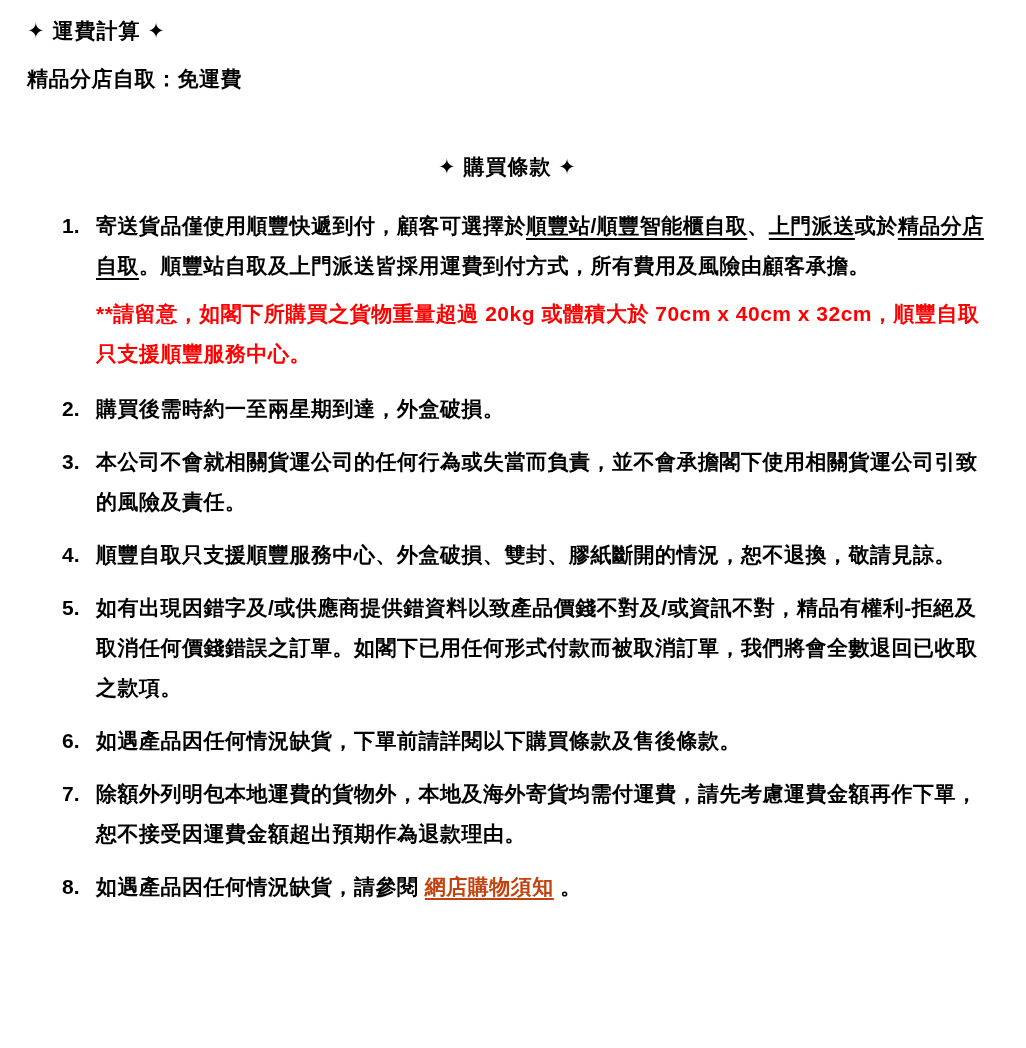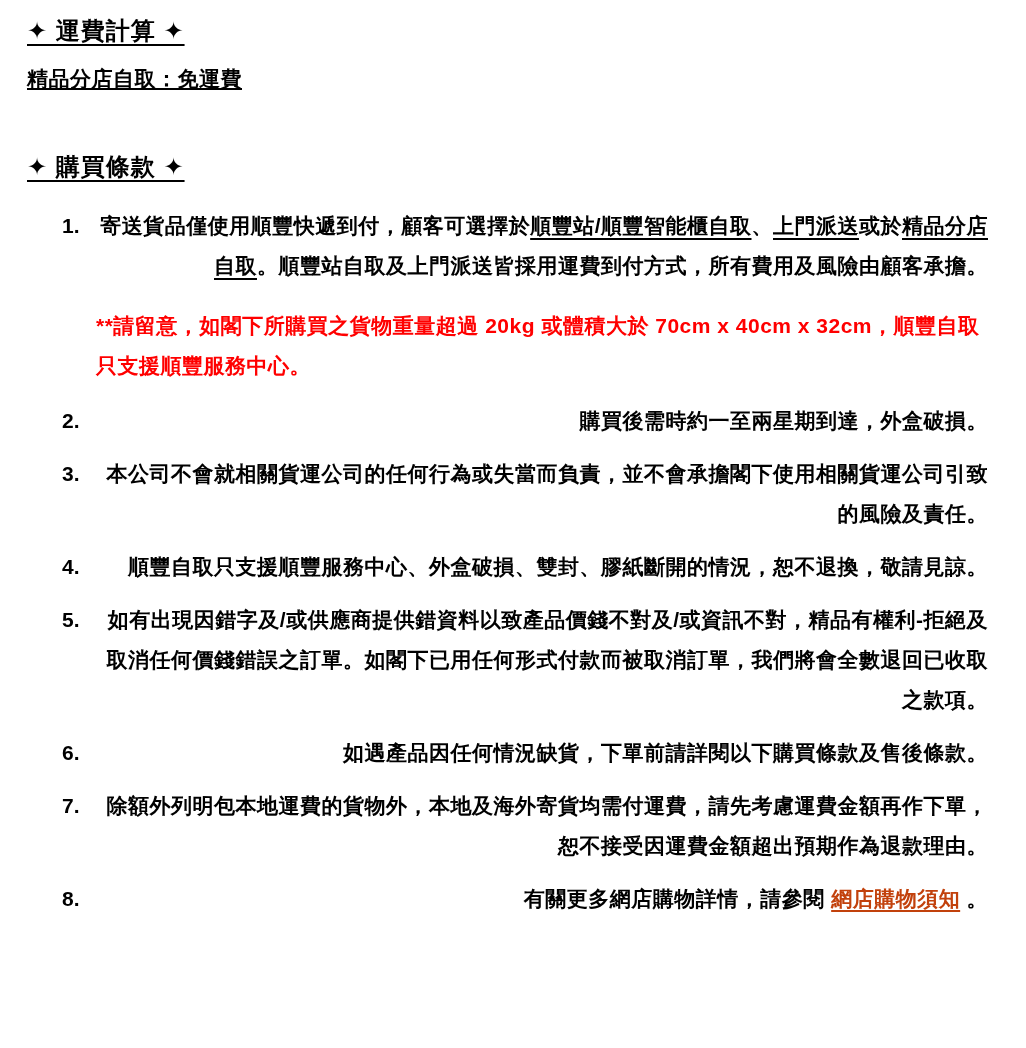--- a/index.html
+++ b/index.html
@@ -19,79 +19,76 @@
     font-size: 20px;
     line-height: 30px;
     text-decoration: underline;
     text-underline-offset: 4px;
     margin-bottom: 46px;
     letter-spacing: 0.5px;
   }
 
   
   .section-heading {
-    font-size: 24px;
+    font-size: 21px;
     line-height: 30px;
-    text-decoration: underline;
     text-underline-offset: 5px;
     text-decoration-thickness: 2px;
     margin-bottom: 16px;
     letter-spacing: 1px;
   }
-  .section-heading.terms-heading { margin-top: 56px; margin-bottom: 20px; }
+  .section-heading.terms-heading { margin-top: 56px; margin-bottom: 20px; text-align: center; }
 
   
   .ship-line {
     font-size: 21px;
     line-height: 42px;
     margin-bottom: 10px;
     letter-spacing: 0.5px;
   }
   .big-red {
     color: #ff0000;
     font-size: 29px;
     letter-spacing: 1px;
   }
   .ship-line2 {
     font-size: 21px;
     line-height: 34px;
     letter-spacing: 0.5px;
-    text-decoration: underline;
   }
 
   
   .terms-list { list-style: none; margin-top: 24px; }
   .term-item {
     display: flex;
     align-items: flex-start;
     margin-bottom: 13px;
   }
   .term-item .num {
     flex: 0 0 34px;
     font-size: 21px;
     line-height: 40px;
     margin-left: 35px;
   }
   .term-item .body { flex: 1 1 auto; }
   .term-item .text {
     font-size: 21px;
     line-height: 40px;
     letter-spacing: 0.5px;
-    text-align: right;
   }
   .u {
     text-decoration: underline;
     text-underline-offset: 5px;
     text-decoration-thickness: 2px;
   }
   .red-note {
     color: #ff0000;
     font-size: 21px;
     line-height: 40px;
-    margin-top: 20px;
+    margin-top: 8px;
     margin-bottom: 2px;
     letter-spacing: 0.5px;
   }
   .link {
     color: #c2410c;
     text-decoration: underline;
     text-underline-offset: 4px;
     cursor: pointer;
   }
 </style>
@@ -148,18 +145,18 @@
       </li>
       <li class="term-item">
         <span class="num">7.</span>
         <div class="body">
           <p class="text">除額外列明包本地運費的貨物外，本地及海外寄貨均需付運費，請先考慮運費金額再作下單，恕不接受因運費金額超出預期作為退款理由。</p>
         </div>
       </li>
       <li class="term-item">
         <span class="num">8.</span>
         <div class="body">
-          <p class="text"><span>有關更多網店購物詳情，請參閱 </span><a class="link" href="#">網店購物須知</a><span> 。</span></p>
+          <p class="text"><span>如遇產品因任何情況缺貨，請參閱 </span><a class="link" href="#">網店購物須知</a><span> 。</span></p>
         </div>
       </li>
     </ol>
 
 </div>
 
 </body></html>

